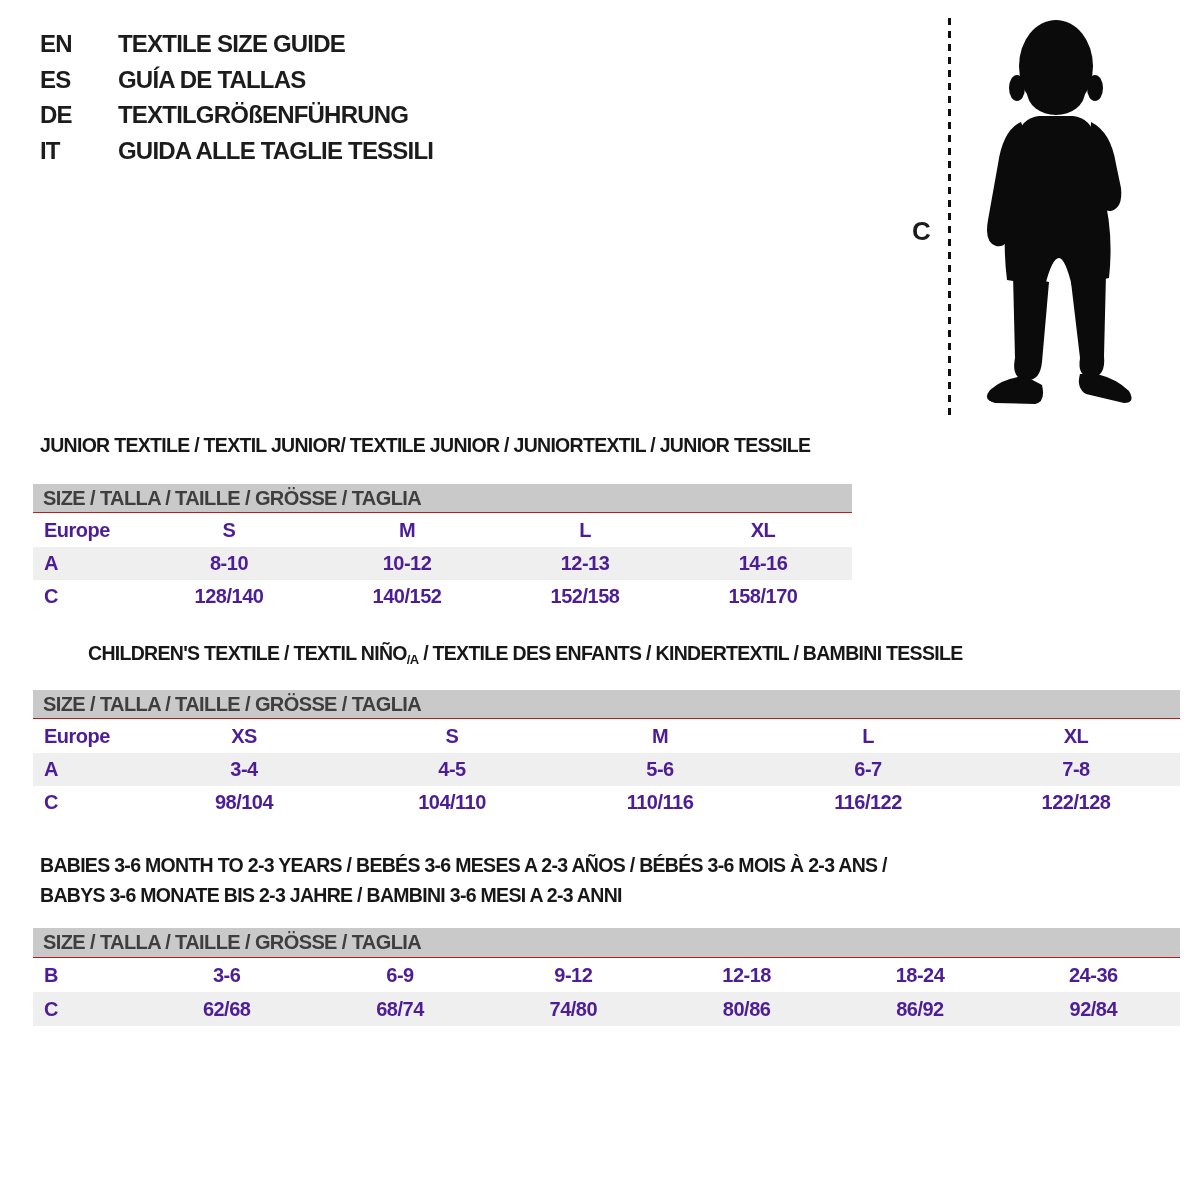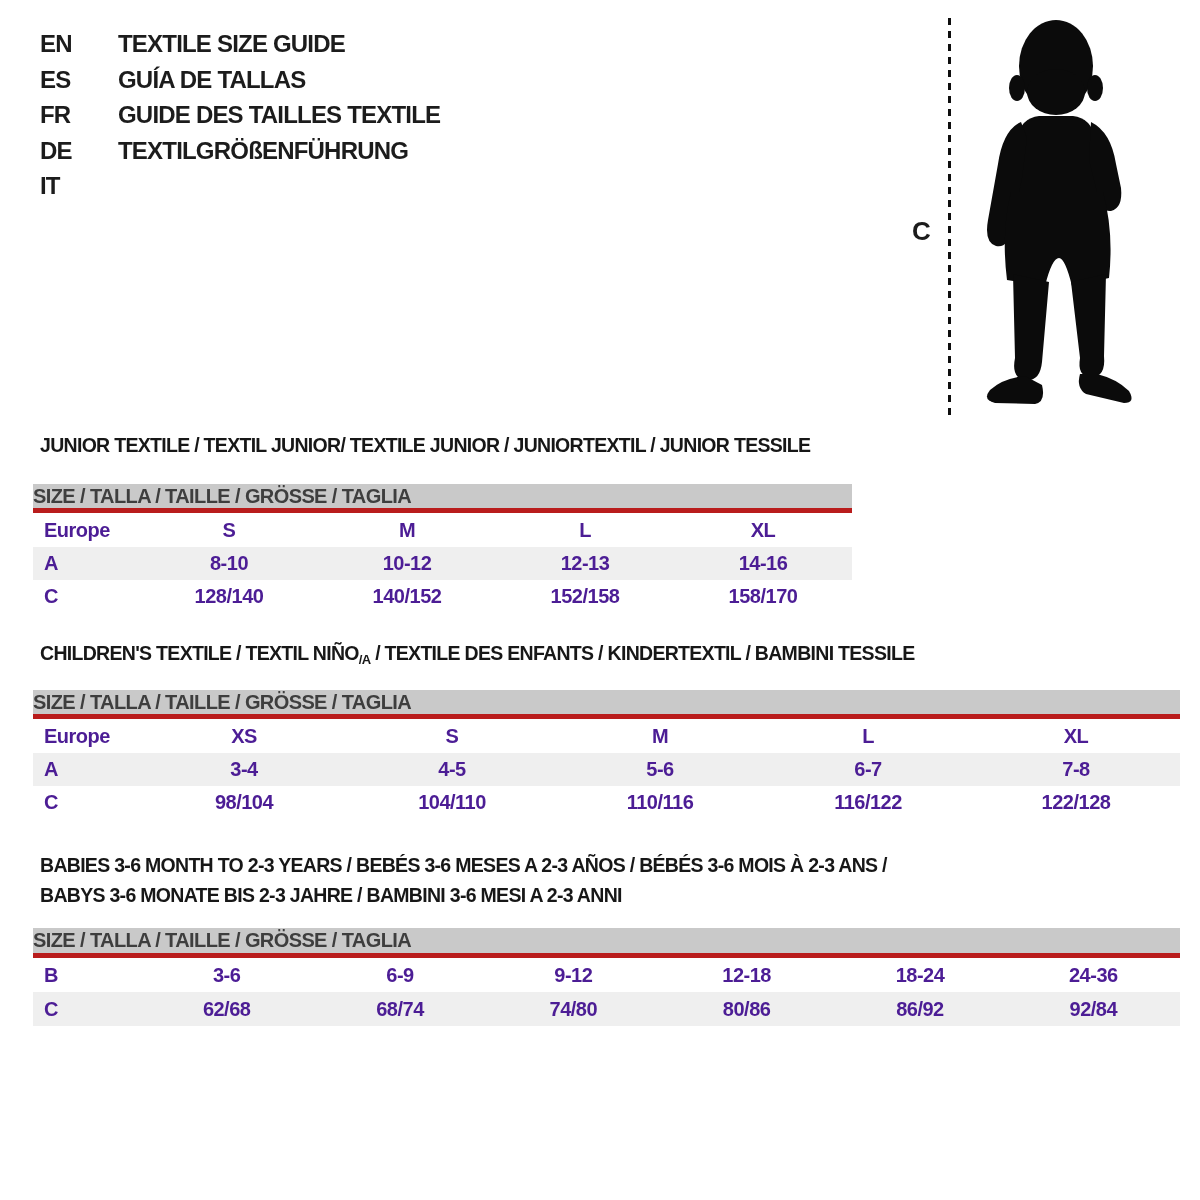--- a/index.html
+++ b/index.html
@@ -17,22 +17,22 @@
     background:repeating-linear-gradient(to bottom,#0e0e0e 0 7px,transparent 7px 13px);}
   .measure-label{position:absolute;left:912px;top:216px;font-size:26px;font-weight:700;}
   .baby-svg{position:absolute;left:975px;top:20px;width:165px;height:396px;}
   
   .sec-title{position:absolute;left:40px;margin:0;font-size:19.5px;font-weight:700;
     letter-spacing:-0.7px;white-space:nowrap;color:#171717;}
   .two-line{line-height:30px;}
   .sub-small{font-size:13px;vertical-align:-4px;}
   
   .size-table{position:absolute;left:33px;}
-  .thead{height:29px;background:#c9c9c9;border-bottom:5px solid #b91c1c;box-sizing:border-box;
-    display:flex;align-items:center;padding-left:0;font-size:20px;font-weight:700;
+  .thead{height:29px;background:#c9c9c9;border-bottom:1px solid #b91c1c;box-sizing:border-box;
+    display:flex;align-items:center;padding-left:10px;font-size:20px;font-weight:700;
     color:#3e3e3e;letter-spacing:-0.6px;}
   .trow{display:flex;align-items:center;height:33px;font-size:20px;font-weight:700;
     letter-spacing:-0.5px;color:#4c1d95;}
   .trow.tall{height:34px;}
   .trow.stripe{background:#efefef;}
   .rlabel{width:107px;flex:0 0 107px;padding-left:11px;box-sizing:border-box;}
   .cell{flex:1;text-align:center;}
   
   .legend{position:absolute;left:40px;top:1070px;}
   .legend-line{font-size:19.5px;font-weight:700;letter-spacing:-0.7px;line-height:36px;
@@ -46,29 +46,26 @@
   <section class="lang-block">
     <div class="lang-row">
       <span class="lang-code">EN</span>
       <span class="lang-title">TEXTILE SIZE GUIDE</span>
     </div>
     <div class="lang-row">
       <span class="lang-code">ES</span>
       <span class="lang-title">GUÍA DE TALLAS</span>
     </div>
     <div class="lang-row">
-      <span class="lang-code">FR</span>
-      <span class="lang-title">GUIDE DES TAILLES TEXTILE</span>
-    </div>
-    <div class="lang-row">
       <span class="lang-code">DE</span>
       <span class="lang-title">TEXTILGRÖßENFÜHRUNG</span>
     </div>
     <div class="lang-row">
       <span class="lang-code">IT</span>
+      <span class="lang-title">GUIDA ALLE TAGLIE TESSILI</span>
     </div>
   </section>
 
   <div class="measure-line"></div>
   <div class="measure-label">C</div>
   <svg class="baby-svg" viewBox="0 0 165 396" xmlns="http://www.w3.org/2000/svg" aria-hidden="true">
     <g fill="#0b0b0b">
       <ellipse cx="81" cy="46" rx="37" ry="46"></ellipse>
       <ellipse cx="42" cy="68" rx="8" ry="13"></ellipse>
       <ellipse cx="120" cy="68" rx="8" ry="13"></ellipse>
@@ -105,21 +102,21 @@
     </div>
     <div class="trow">
       <span class="rlabel">C</span>
       <span class="cell">128/140</span>
       <span class="cell">140/152</span>
       <span class="cell">152/158</span>
       <span class="cell">158/170</span>
     </div>
   </div>
 
-  <h2 class="sec-title" style="top:642px;"><span>CHILDREN'S TEXTILE / TEXTIL NIÑO</span><span class="sub-small">/A</span><span> / TEXTILE DES ENFANTS / KINDERTEXTIL / BAMBINI TESSILE</span></h2>
+  <h2 class="sec-title" style="top:642px;margin-left:48px;"><span>CHILDREN'S TEXTILE / TEXTIL NIÑO</span><span class="sub-small">/A</span><span> / TEXTILE DES ENFANTS / KINDERTEXTIL / BAMBINI TESSILE</span></h2>
   <div class="size-table" style="top:690px;width:1147px;">
     <div class="thead">
       <span>SIZE / TALLA / TAILLE / GRÖSSE / TAGLIA</span>
     </div>
     <div class="trow tall">
       <span class="rlabel">Europe</span>
       <span class="cell">XS</span>
       <span class="cell">S</span>
       <span class="cell">M</span>
       <span class="cell">L</span>

